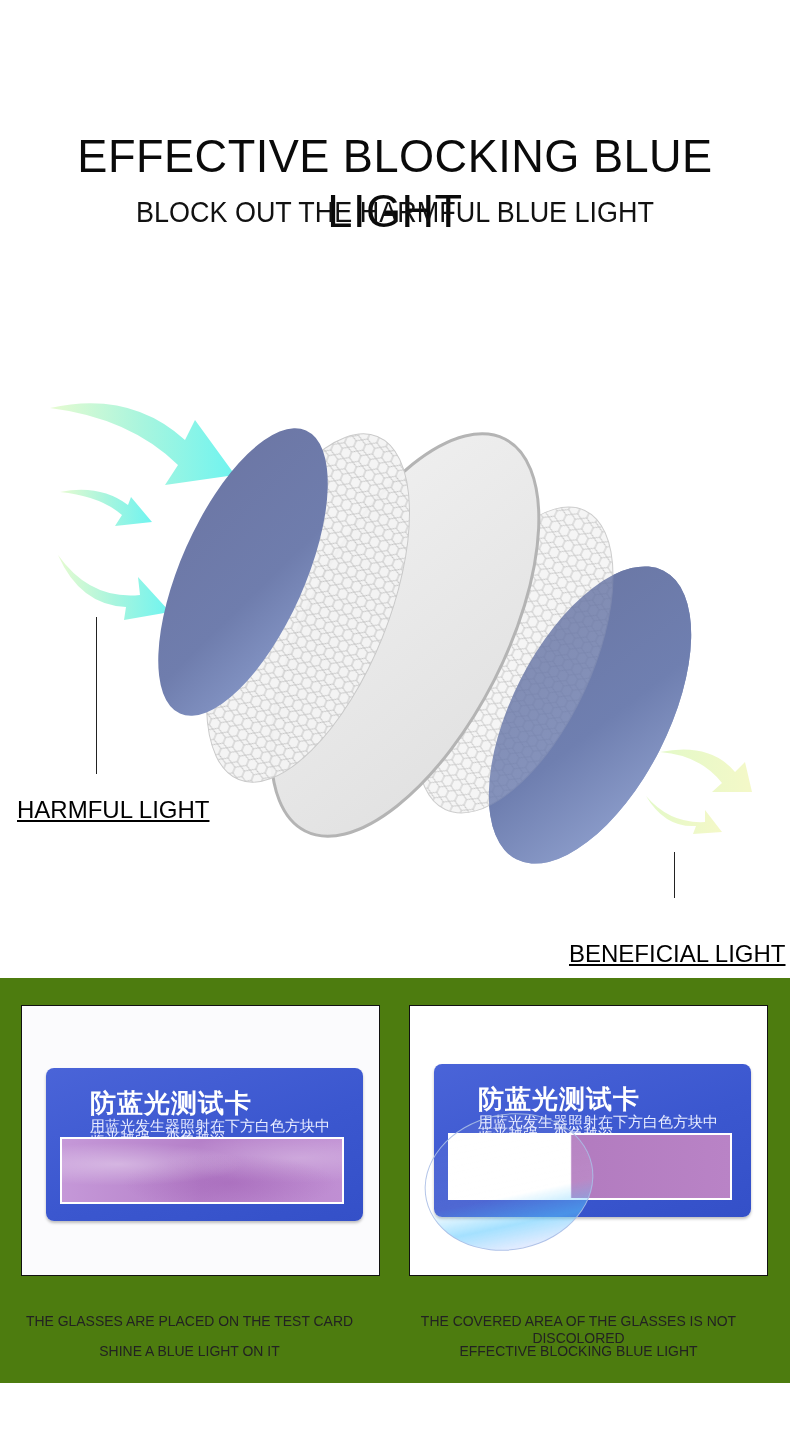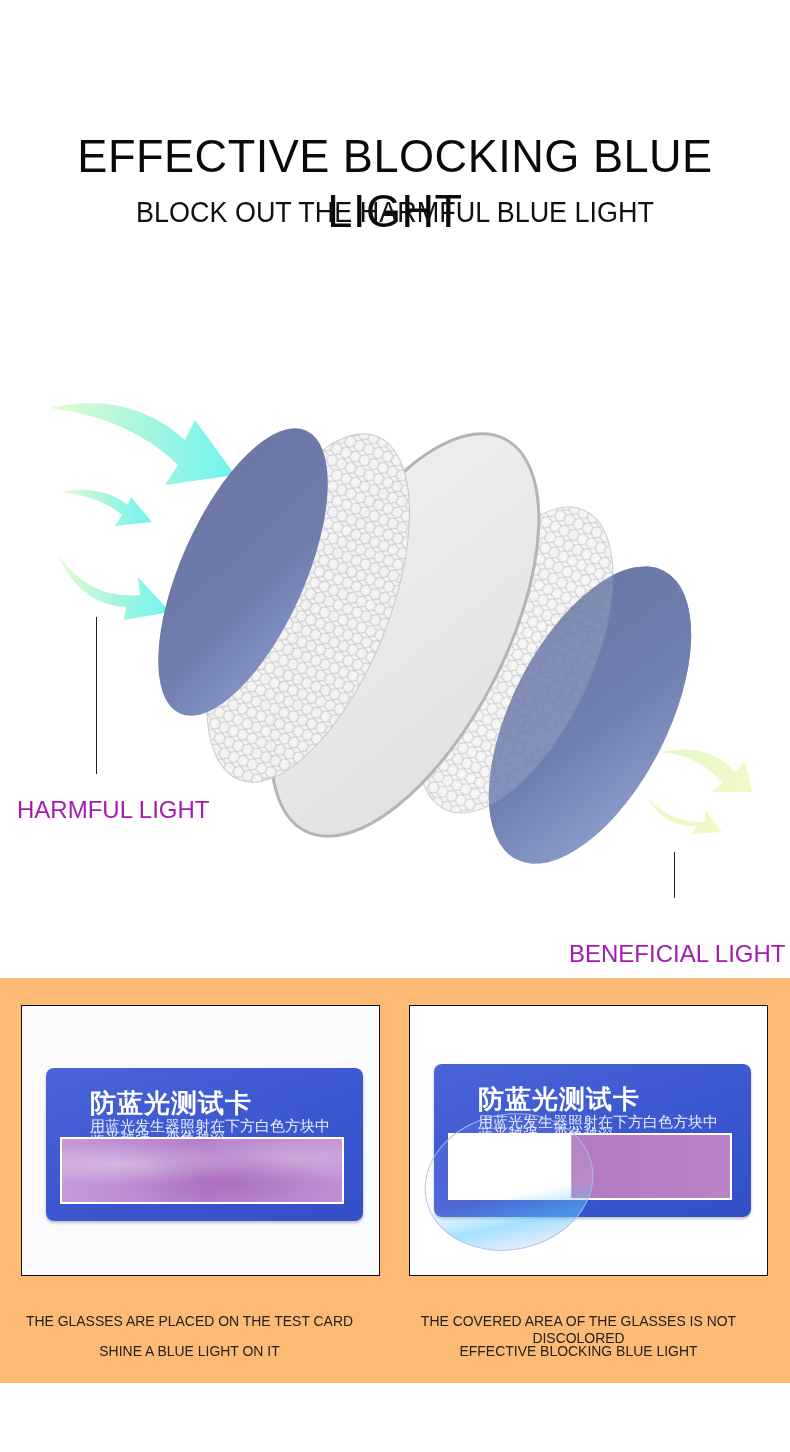--- a/index.html
+++ b/index.html
@@ -14,25 +14,25 @@
   .subtitle {
     position: absolute; left: 0; top: 196px; width: 790px; text-align: center;
     font-size: 29px; font-weight: 400; color: #111;
     transform: scaleX(0.93);
   }
 
   .illustration { position: absolute; left: 0; top: 380px; width: 790px; height: 580px; }
   .illustration svg { position: absolute; left: 0; top: 0; }
 
   .callout-line { position: absolute; width: 1px; background: #222; }
-  .callout-label { position: absolute; font-size: 24px; color: #a21caf; white-space: nowrap; }
+  .callout-label { position: absolute; font-size: 24px; color: #000000; white-space: nowrap; text-decoration: underline; }
 
   .test-section {
     position: absolute; left: 0; top: 978px; width: 790px; height: 405px;
-    background: #fdba74;
+    background: #4d7c0f;
   }
   .photo-frame {
     position: absolute; top: 27px; width: 359px; height: 271px;
     border: 1.5px solid #111; background: #fbfbfd; overflow: hidden;
   }
   .photo-frame.left { left: 21px; }
   .photo-frame.right { left: 409px; background: #fff; }
 
   .card {
     position: absolute; left: 24px; top: 62px; width: 317px; height: 153px;

